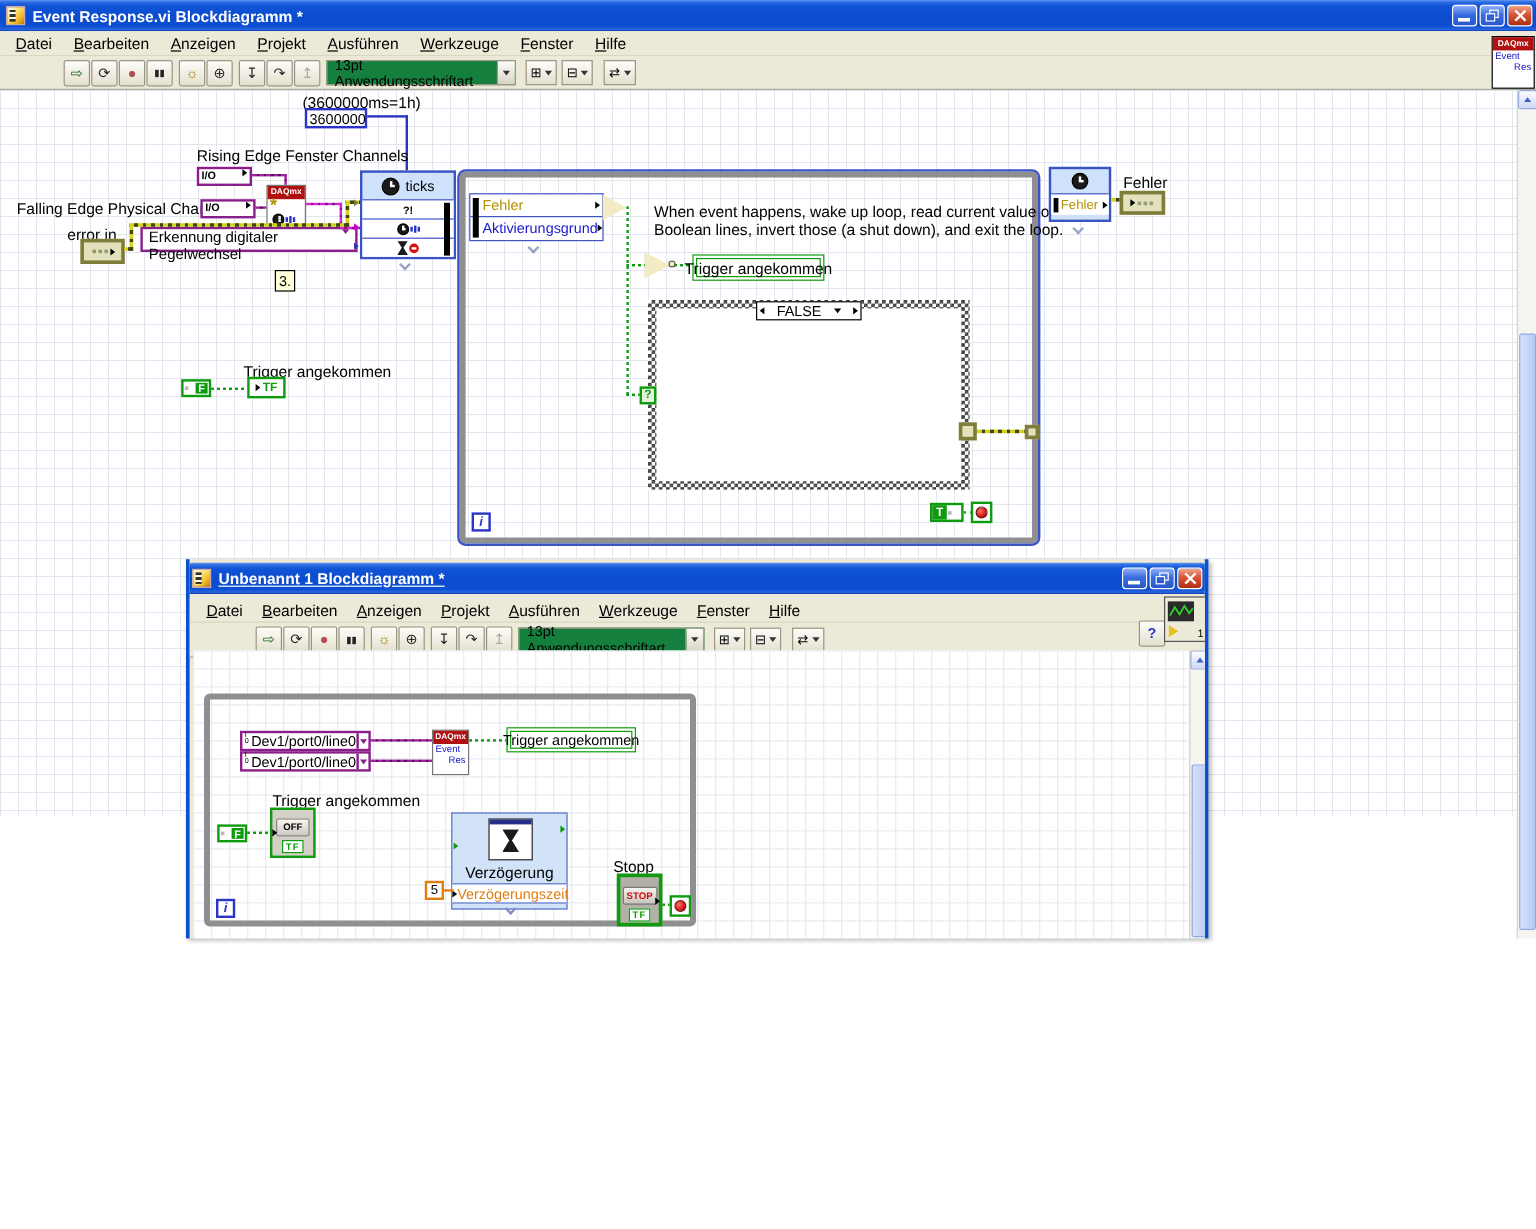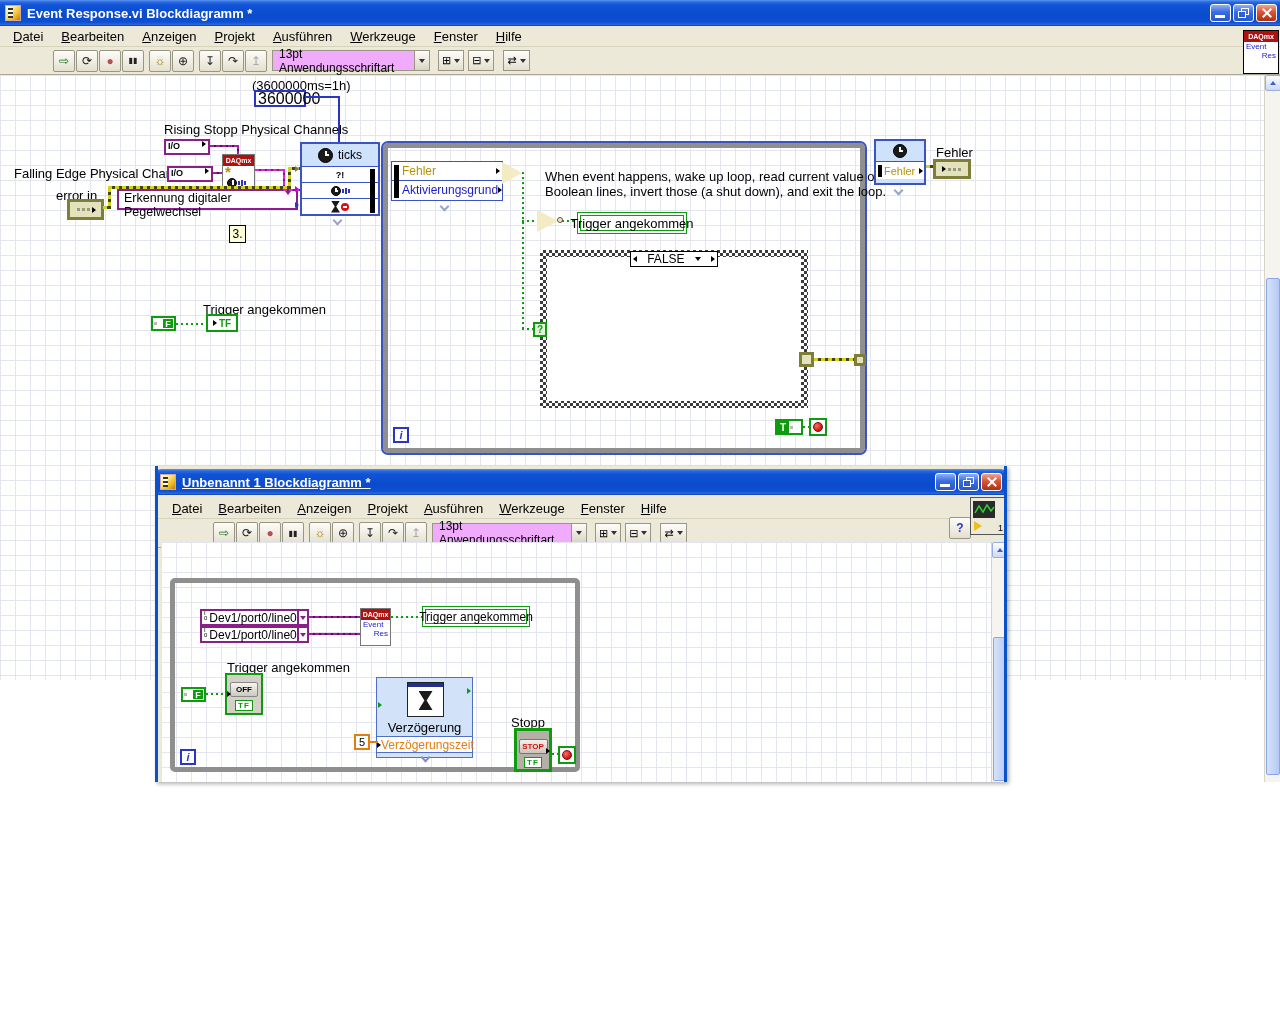--- a/index.html
+++ b/index.html
@@ -16,21 +16,21 @@
 .g-min { position:absolute; left:4px; bottom:3px; width:10px; height:3px; background:#fff; }
 .g-rest1 { position:absolute; left:7px; top:3px; width:8px; height:7px; border:1px solid #fff; }
 .g-rest2 { position:absolute; left:4px; top:6px; width:8px; height:7px; border:1px solid #fff; background:rgba(40,90,210,.9); }
 .g-x1,.g-x2 { position:absolute; left:4px; top:7px; width:12px; height:2px; background:#fff; }
 .g-x1 { transform:rotate(45deg); } .g-x2 { transform:rotate(-45deg); }
 .menubar { background:#ece9d8; border-bottom:1px solid #d6d2bc; display:flex; align-items:center; font-size:13px; }
 .mi { display:inline-block; padding:3px 9px; color:#000; }
 .mi::first-letter { text-decoration:underline; }
 .toolbar { background:#ece9d8; border-bottom:1px solid #aca899; display:flex; align-items:center; gap:1px; }
 .tbtn { width:22px; height:22px; border:1px solid #9a9684; border-radius:2px; background:linear-gradient(#fdfcf8,#e4e0d0); display:flex; align-items:center; justify-content:center; font-size:12px; color:#222; }
-.fontsel { height:21px; border:1px solid #9a9684; background:#f0abfc; display:flex; align-items:center; font-size:12px; padding-left:6px; margin:0 4px; }
+.fontsel { height:21px; border:1px solid #9a9684; background:#15803d; display:flex; align-items:center; font-size:12px; padding-left:6px; margin:0 4px; }
 .fontsel .caretbox { margin-left:auto; width:16px; height:100%; background:linear-gradient(#fdfcf8,#d8d4c4); border-left:1px solid #9a9684; display:flex; align-items:center; justify-content:center; }
 .combo { height:21px; border:1px solid #9a9684; background:linear-gradient(#fdfcf8,#e4e0d0); display:flex; align-items:center; font-size:11px; padding:0 3px; gap:3px; margin-left:3px; }
 
 
 .t-r { width:0; height:0; border:4px solid transparent; border-left:5px solid currentColor; border-right:none; display:inline-block; }
 .t-d { width:0; height:0; border:4px solid transparent; border-top:5px solid currentColor; border-bottom:none; display:inline-block; }
 .t-l { width:0; height:0; border:4px solid transparent; border-right:5px solid currentColor; border-left:none; display:inline-block; }
 .t-u { width:0; height:0; border:4px solid transparent; border-bottom:5px solid currentColor; border-top:none; display:inline-block; }
 .tsm { border-width:3px; }
 .tsm.t-r { border-left-width:4px; } .tsm.t-d { border-top-width:4px; } .tsm.t-u { border-bottom-width:4px; } .tsm.t-l { border-right-width:4px; }
@@ -141,25 +141,25 @@
 
   <div class="daqnode" style="left:1243px;top:30px;width:36px;height:44px;border:1px solid #000;">
     <div class="hdr">DAQmx</div>
     <div class="bl">Event</div>
     <div class="br">Res</div>
   </div>
 
   <div class="griddy abs" style="left:0;top:75px;width:1280px;height:605px;">
 
     <div class="lbl" style="left:252px;top:3px;">(3600000ms=1h)</div>
-    <div class="abs" style="left:254px;top:15px;width:52px;height:17px;border:2px solid #2a35c8;background:#fff;font-size:16px;display:flex;align-items:center;padding-left:2px;">3600000</div>
+    <div class="abs" style="left:254px;top:15px;width:52px;height:17px;border:2px solid #2a35c8;background:#fff;font-size:12px;display:flex;align-items:center;padding-left:2px;">3600000</div>
     <div class="wire w-blue" style="left:306px;top:21px;width:34px;height:2px;"></div>
     <div class="wire w-blue" style="left:338px;top:21px;width:2px;height:47px;"></div>
 
-    <div class="lbl" style="left:164px;top:47px;">Rising Stopp Physical Channels</div>
+    <div class="lbl" style="left:164px;top:47px;">Rising Edge Fenster Channels</div>
     <div class="purpbox" style="left:164px;top:64px;width:46px;height:16px;justify-content:space-between;padding:0 2px;">
       <span style="font-size:9px;font-weight:bold;">I/O</span>
       <span class="t-r tsm" style="color:#000;"></span>
     </div>
     <div class="lbl" style="left:14px;top:91px;">Falling Edge Physical Channels</div>
     <div class="purpbox" style="left:167px;top:91px;width:46px;height:16px;justify-content:space-between;padding:0 2px;">
       <span style="font-size:9px;font-weight:bold;">I/O</span>
       <span class="t-r tsm" style="color:#000;"></span>
     </div>
 

